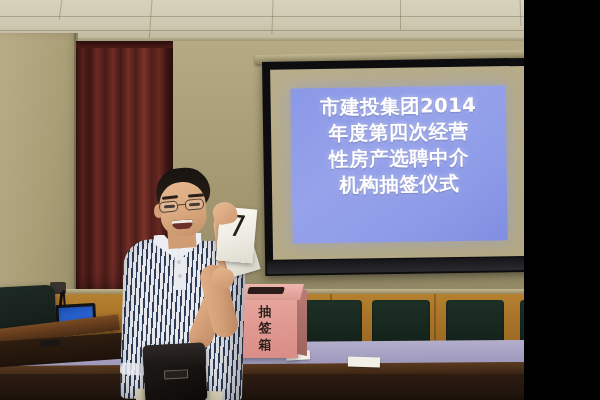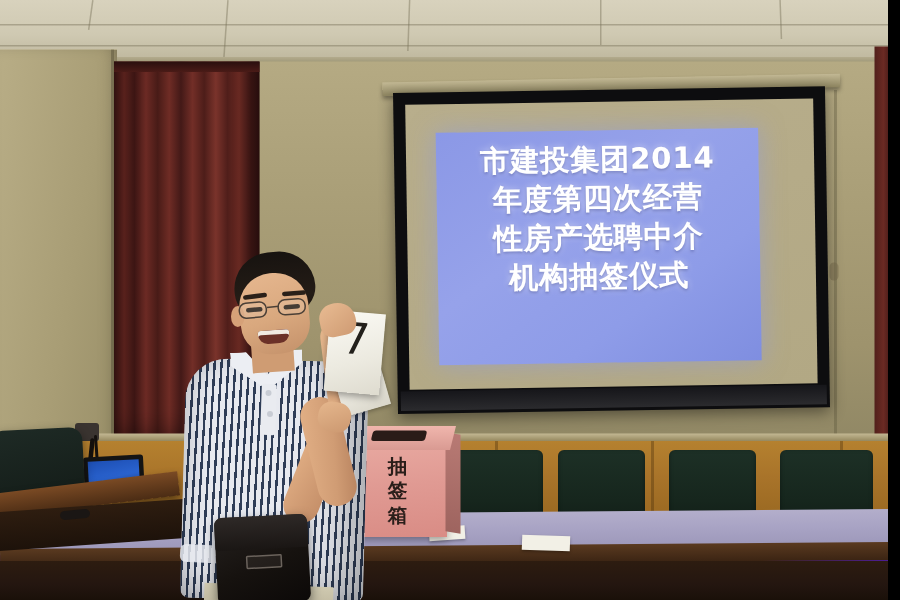--- a/index.html
+++ b/index.html
@@ -1,21 +1,21 @@
 <!DOCTYPE html>
 <html><head>
 <meta charset="utf-8">
 <style>
   html,body{margin:0;padding:0;background:#000;}
   *{box-sizing:border-box;}
   body{font-family:"Liberation Sans",sans-serif;}
 
   #scene{
     position:relative;
-    width:592px;height:400px;
+    width:524px;height:400px;
     overflow:hidden;
     background:#4c1d95;
   }
 
   
   .ceiling{
     position:absolute;left:0;top:0;width:600px;height:42px;
     background:linear-gradient(180deg,#d8d2bd 0%,#cfc9b2 55%,#bdb69c 100%);
   }
   .ceil-grid{position:absolute;left:0;top:0;width:600px;height:42px;}

